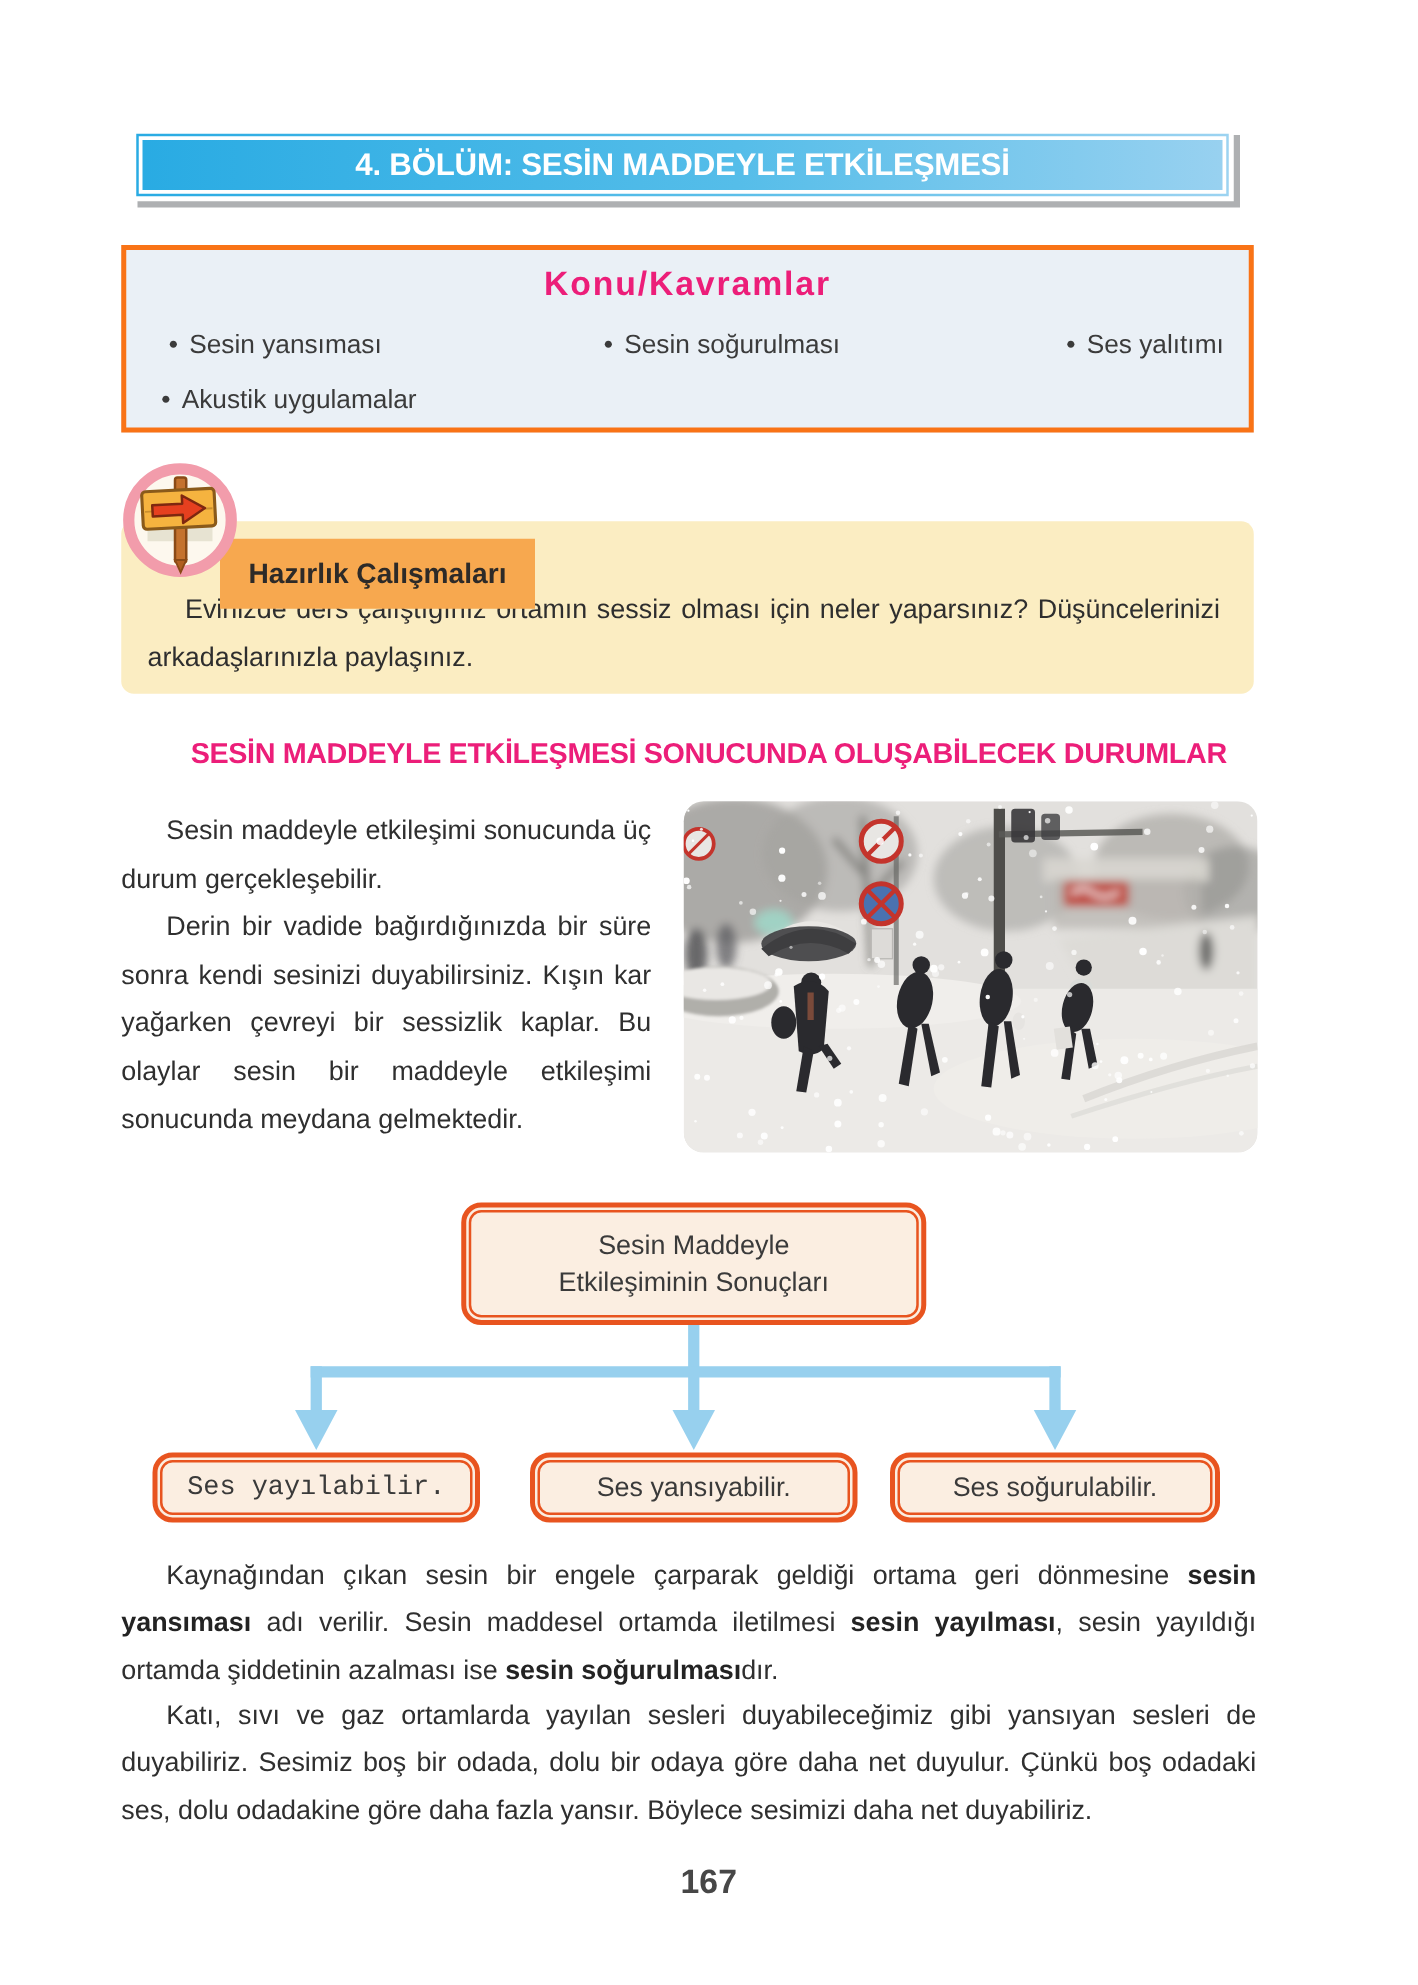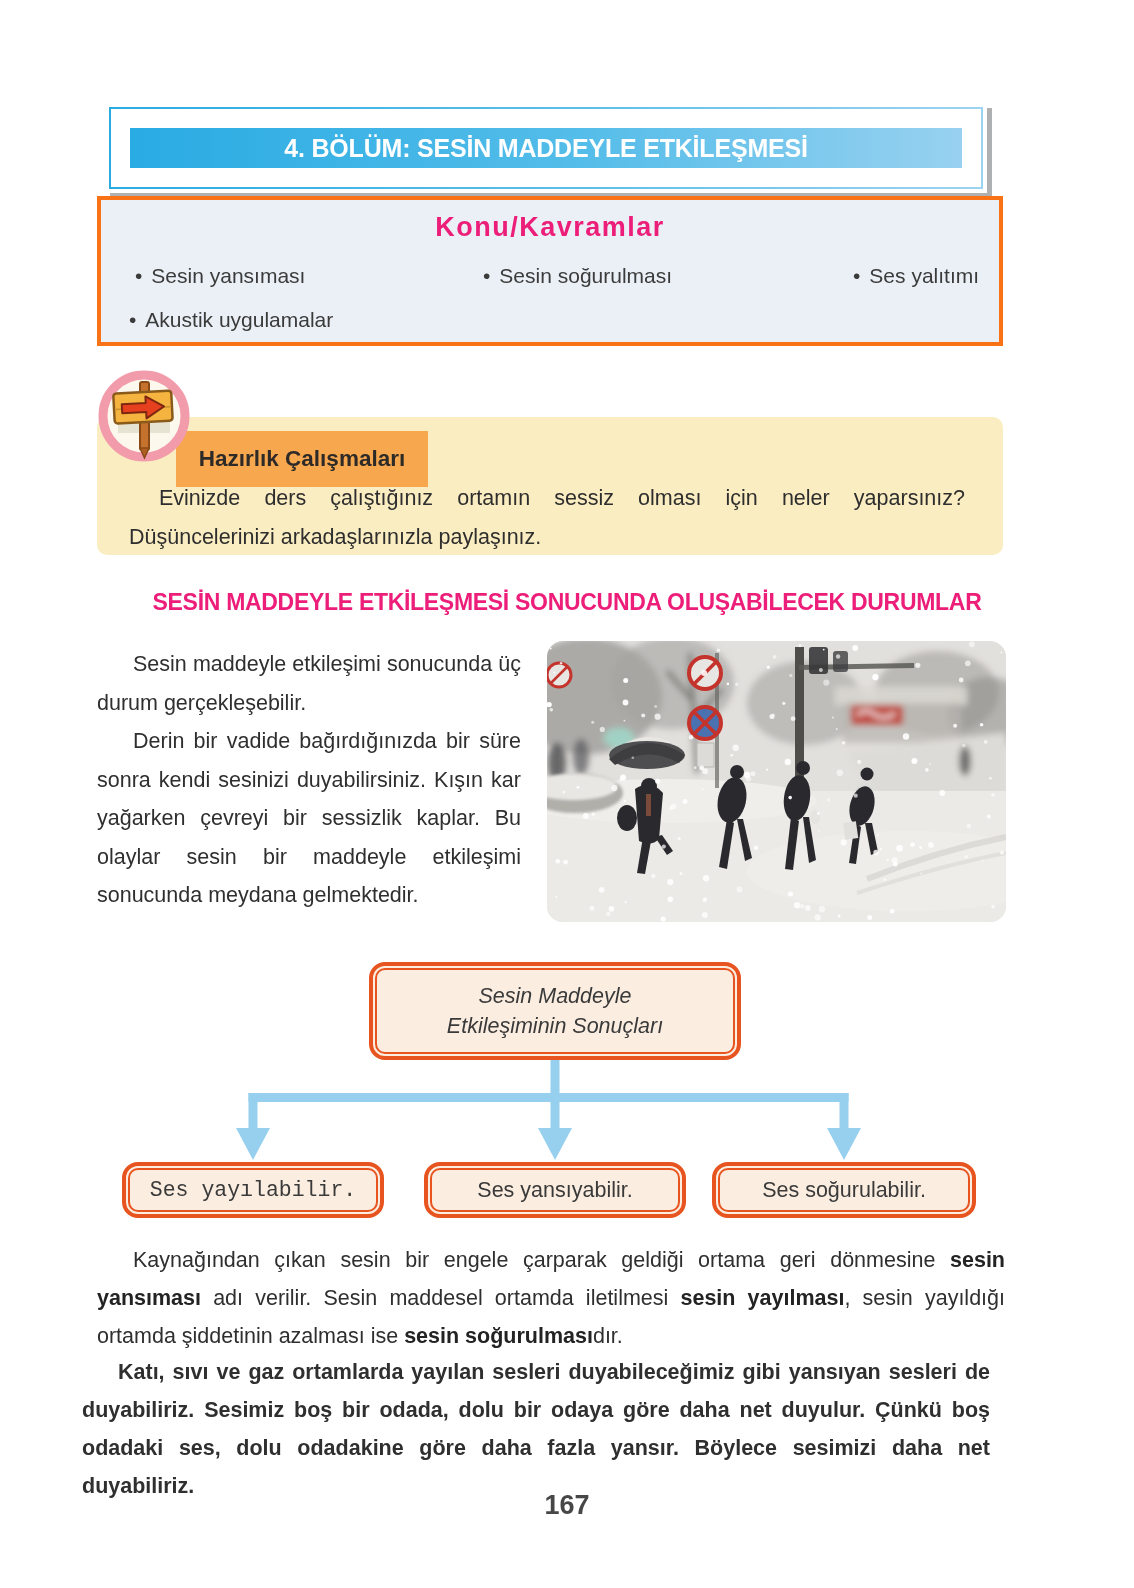--- a/index.html
+++ b/index.html
@@ -4,62 +4,62 @@
 <style>
   html,body { margin:0; padding:0; background:#ffffff; }
   .page {
     position:relative; width:1134px; height:1588px; background:#ffffff;
     font-family:"Liberation Sans", sans-serif; color:#303030; overflow:hidden;
   }
 
   
   .cb-wrap { position:absolute; left:105px; top:103px; width:882px; background:#fff; padding:4px; box-sizing:border-box; box-shadow:5px 5px 0 #aeb0b2; }
   .cb-grad { background:linear-gradient(90deg,#29abe3 0%,#5cbfe9 55%,#9cd3f1 100%); padding:2px; }
-  .cb-white { background:#ffffff; padding:19px; }
+  .cb-white { background:#ffffff; padding:3px; }
   .cb-fill { background:linear-gradient(90deg,#29abe3 0%,#55bde9 55%,#98d1f0 100%); height:40px; display:flex; align-items:center; justify-content:center; }
   .cb-fill span { color:#ffffff; font-weight:bold; font-size:25px; letter-spacing:-0.2px; }
 
   
   .topics-box { position:absolute; left:97px; top:196px; width:906px; height:150px; box-sizing:border-box; border:4px solid #f97316; background:#eaf0f6; }
   .topics-title { position:absolute; left:0; right:0; top:12px; text-align:center; color:#ec1e79; font-weight:bold; font-size:27px; letter-spacing:1.5px; }
   .topic { position:absolute; font-size:21px; color:#3b3b3b; white-space:nowrap; }
   .topic .blt { margin-right:9px; }
   .t0 { left:34px;  top:64px; }
   .t1 { left:382px; top:64px; }
   .t2 { left:752px; top:64px; }
   .t3 { left:28px;  top:108px; }
 
   
   .prep-box { position:absolute; left:97px; top:417px; width:906px; height:138px; background:#fbedc2; border-radius:10px; box-sizing:border-box; }
-  .prep-text { position:absolute; left:16px; right:22px; top:46px; margin:16px; font-size:21.5px; line-height:39px; color:#2e2e2e; text-align:justify; text-indent:30px; }
+  .prep-text { position:absolute; left:16px; right:22px; top:46px; margin:5px; font-size:21.5px; line-height:39px; color:#2e2e2e; text-align:justify; text-indent:30px; }
   .prep-label { position:absolute; left:176px; top:398px; width:252px; height:56px; background:#f7a84f; display:flex; align-items:center; justify-content:center;margin-top:33px; }
   .prep-label span { font-weight:bold; font-size:22.5px; color:#2d2a28; }
   .prep-icon { position:absolute; left:98px; top:370px; width:92px; height:92px; }
 
   
   .section-heading { position:absolute; left:0; right:0; top:589px; text-align:center; color:#ec1e79; font-weight:bold; font-size:23px; letter-spacing:-0.3px; }
 
   
   .intro-col { position:absolute; left:97px; top:645px; width:424px; }
   .body-p { margin:0; font-size:21.5px; line-height:38.5px; color:#2f2f2f; text-align:justify; text-indent:36px; }
   .photo-svg { position:absolute; left:547px; top:641px; width:459px; height:281px; border-radius:16px; overflow:hidden; display:block; }
 
   
   .obox { position:absolute; background:#fbeee1; border:4px solid #e8541f; border-radius:16px; box-sizing:border-box; display:flex; flex-direction:column; align-items:center; justify-content:center; }
   .obox::after { content:""; position:absolute; inset:2px; border:2px solid #e8541f; border-radius:10px; pointer-events:none; }
   .obox span { font-size:21.5px; color:#3a3a3a; line-height:30px; }
-  .d-root { left:369px; top:962px; width:372px; height:98px;font-style:italic; }
+  .d-root { left:369px; top:962px; width:372px; height:98px; }
   .d-c0 { left:122px; top:1162px; width:262px; height:56px;font-family:Liberation Mono, monospace; }
   .d-c1 { left:424px; top:1162px; width:262px; height:56px; }
   .d-c2 { left:712px; top:1162px; width:264px; height:56px; }
   .connector-svg { position:absolute; left:0; top:1060px; width:1134px; height:102px; }
 
   
   .para-c { position:absolute; left:97px; top:1241px; width:908px; }
-  .para-d { position:absolute; left:82px; top:1353px; width:908px;font-weight:bold; }
+  .para-d { position:absolute; left:97px; top:1353px; width:908px; }
   .para-c p, .para-d p { margin:0; font-size:21.5px; line-height:38px; color:#2f2f2f; text-align:justify; text-indent:36px; }
   .para-c b, .para-d b { color:#232323; }
 
   .page-number { position:absolute; left:0; right:0; top:1490px; text-align:center; font-weight:bold; font-size:27px; color:#474747; }
 </style>
 </head>
 <body>
 
 <div class="page">
 

